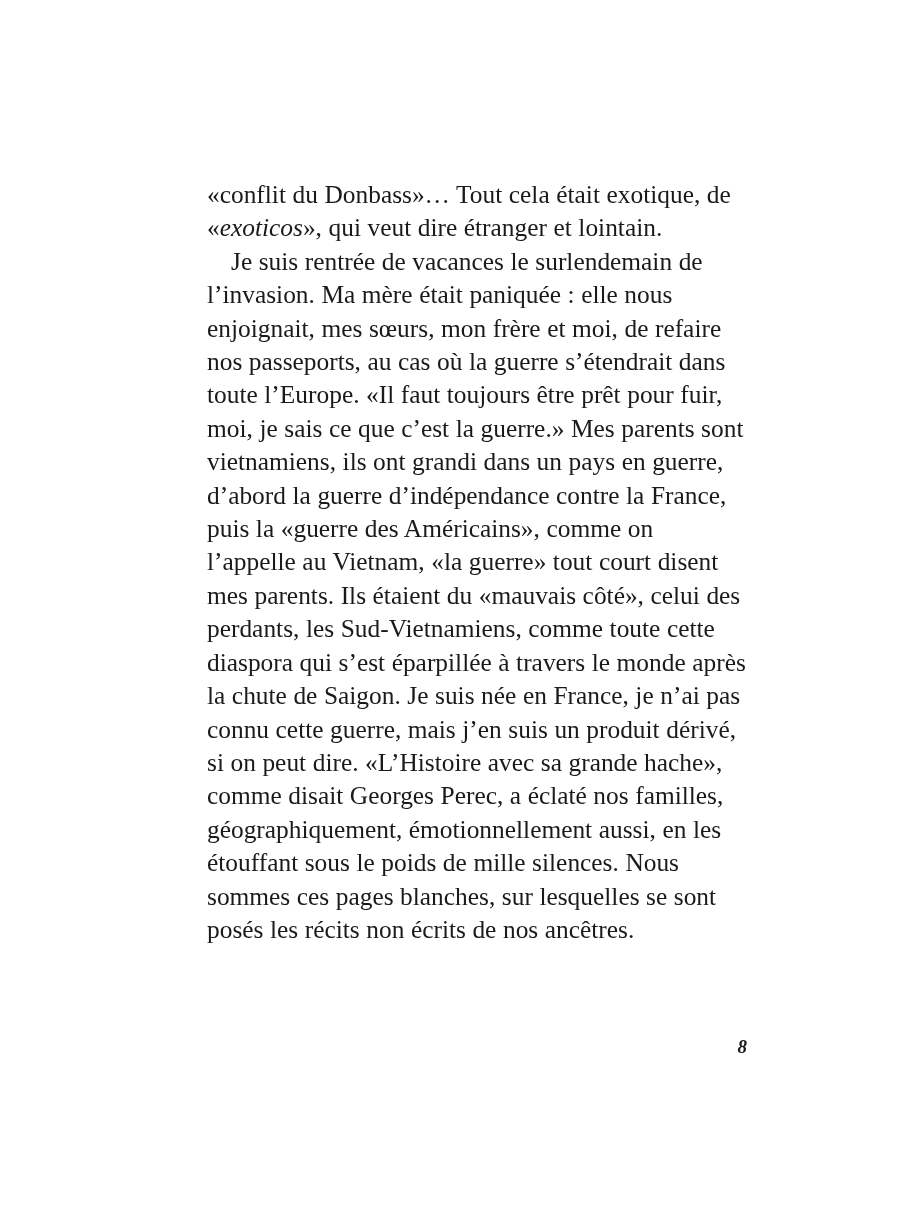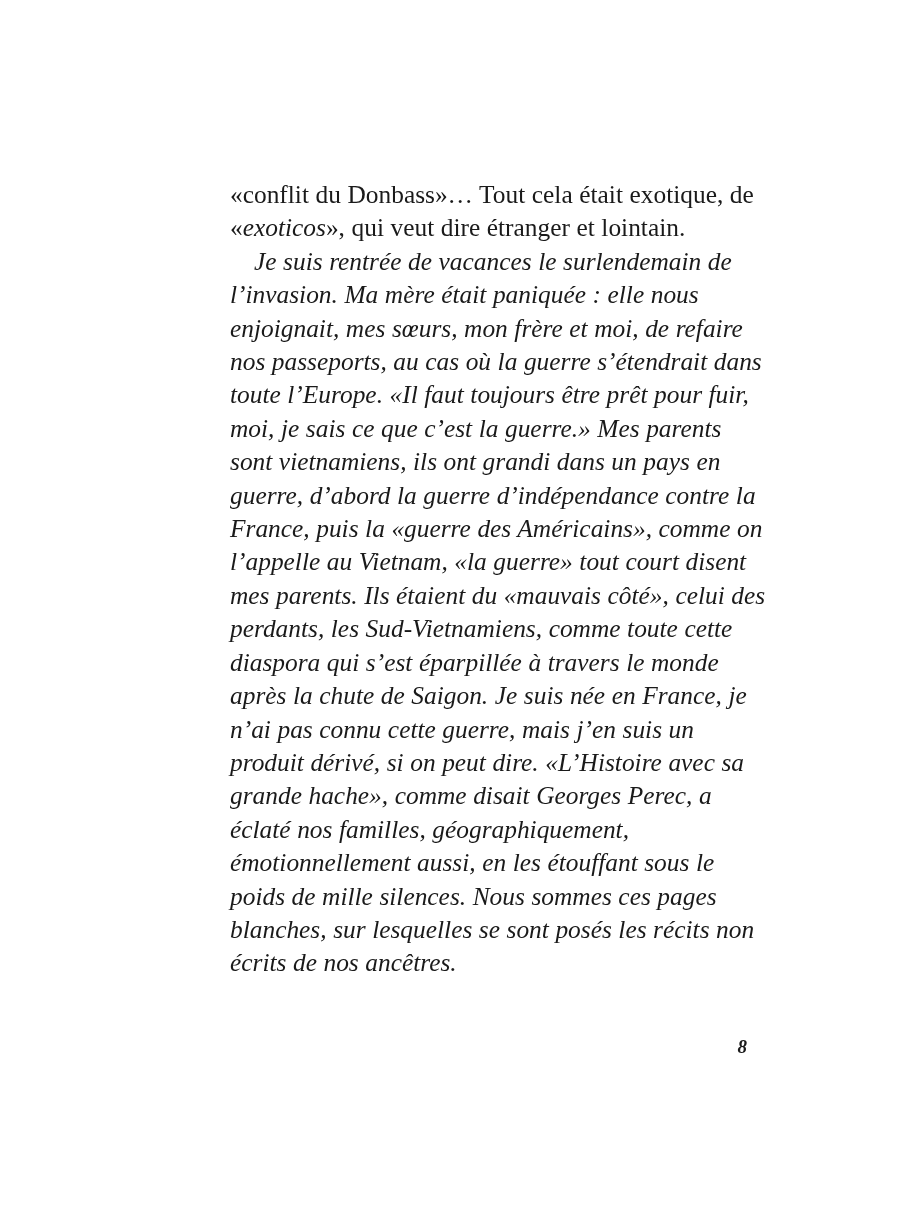--- a/index.html
+++ b/index.html
@@ -14,37 +14,35 @@
     height: 1231px;
     background: #ffffff;
     overflow: hidden;
     box-sizing: border-box;
   }
   .text-block {
     position: absolute;
     left: 207px;
     top: 178px;
     width: 540px;
-    margin-left: 23px;
   }
   .para {
     margin: 0;
     font-family: "Liberation Serif", "DejaVu Serif", serif;
     font-size: 25.4px;
     line-height: 33.4px;
     color: #1a1a1a;
     text-align: left;
     text-indent: 0;
     -webkit-font-smoothing: antialiased;
     font-kerning: normal;
     word-spacing: 0.2px;
   }
   .para.indented {
     text-indent: 24px;
-    font-style: italic;
   }
   .it {
     font-style: italic;
   }
   .folio {
     position: absolute;
     left: 0;
     top: 1036px;
     width: 747px;
     text-align: right;

